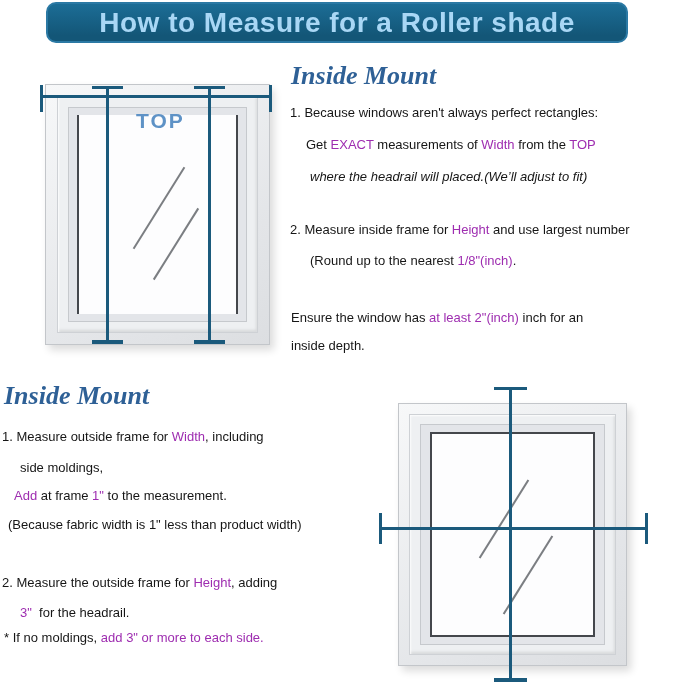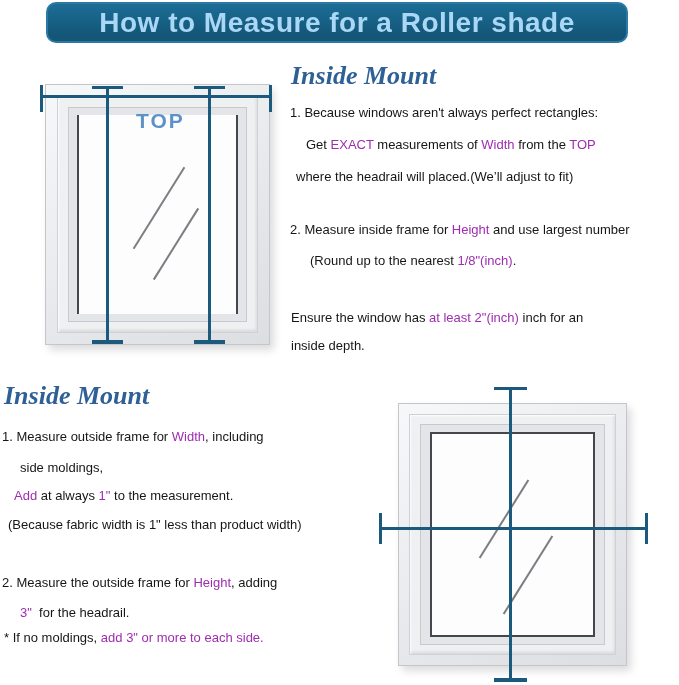--- a/index.html
+++ b/index.html
@@ -69,33 +69,33 @@
     <div class="m" style="left:92px;top:340px;width:31px;height:4px;"></div>
     <div class="m" style="left:208px;top:88px;width:3px;height:254px;"></div>
     <div class="m" style="left:194px;top:86px;width:31px;height:3px;"></div>
     <div class="m" style="left:194px;top:340px;width:31px;height:4px;"></div>
   </div>
 
   <div class="heading" style="left:291px;top:61px;text-align:center;">Inside Mount</div>
 
   <div class="tline" style="left:290px;top:103px;"><span class="plain">1. Because windows aren't always perfect rectangles:</span></div>
   <div class="tline" style="left:306px;top:135px;"><span class="plain">Get </span><span class="accent">EXACT</span><span class="plain"> measurements of </span><span class="accent">Width</span><span class="plain"> from the </span><span class="accent">TOP</span></div>
-  <div class="tline" style="left:296px;top:167px;"><span class="plain">where the headrail will placed.(We’ll adjust to fit)</span></div>
+  <div class="tline" style="left:310px;top:167px;font-style:italic;"><span class="plain">where the headrail will placed.(We’ll adjust to fit)</span></div>
 
   <div class="tline" style="left:290px;top:220px;"><span class="plain">2. Measure inside frame for </span><span class="accent">Height</span><span class="plain"> and use largest number</span></div>
   <div class="tline" style="left:310px;top:251px;"><span class="plain">(Round up to the nearest </span><span class="accent">1/8"(inch)</span><span class="plain">.</span></div>
 
   <div class="tline" style="left:291px;top:308px;"><span class="plain">Ensure the window has </span><span class="accent">at least 2"(inch)</span><span class="plain"> inch for an</span></div>
   <div class="tline" style="left:291px;top:336px;"><span class="plain">inside depth.</span></div>
 
   <div class="heading" style="left:4px;top:381px;">Inside Mount</div>
 
   <div class="tline" style="left:2px;top:427px;"><span class="plain">1. Measure outside frame for </span><span class="accent">Width</span><span class="plain">, including</span></div>
   <div class="tline" style="left:20px;top:458px;"><span class="plain">side moldings,</span></div>
-  <div class="tline" style="left:14px;top:486px;"><span class="accent">Add</span><span class="plain"> at always </span><span class="accent">1"</span><span class="plain"> to the measurement.</span></div>
+  <div class="tline" style="left:14px;top:486px;"><span class="accent">Add</span><span class="plain"> at frame </span><span class="accent">1"</span><span class="plain"> to the measurement.</span></div>
   <div class="tline" style="left:8px;top:515px;"><span class="plain">(Because fabric width is 1" less than product width)</span></div>
 
   <div class="tline" style="left:2px;top:573px;"><span class="plain">2. Measure the outside frame for </span><span class="accent">Height</span><span class="plain">, adding</span></div>
   <div class="tline" style="left:20px;top:603px;"><span class="accent">3"</span><span class="plain">  for the headrail.</span></div>
 
   <div class="tline" style="left:4px;top:628px;"><span class="plain">* If no moldings, </span><span class="accent">add 3" or more to each side.</span></div>
 
   <div>
     <div class="wf w-outer" style="left:398px;top:403px;width:229px;height:263px;"></div>
     <div class="wf w-mid" style="left:409px;top:414px;width:207px;height:241px;"></div>

